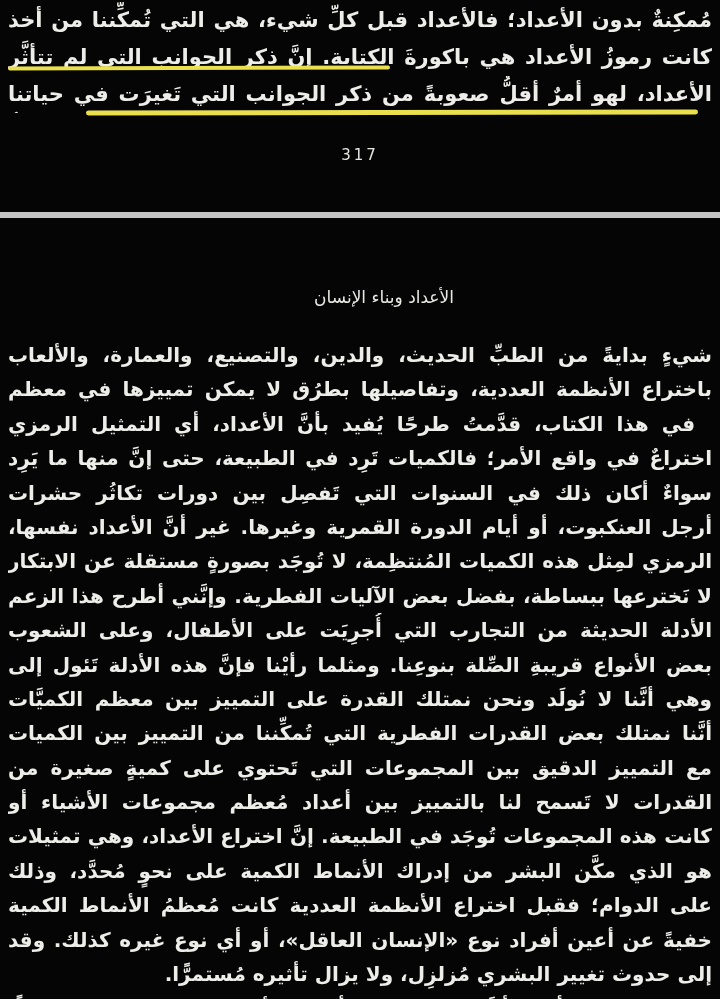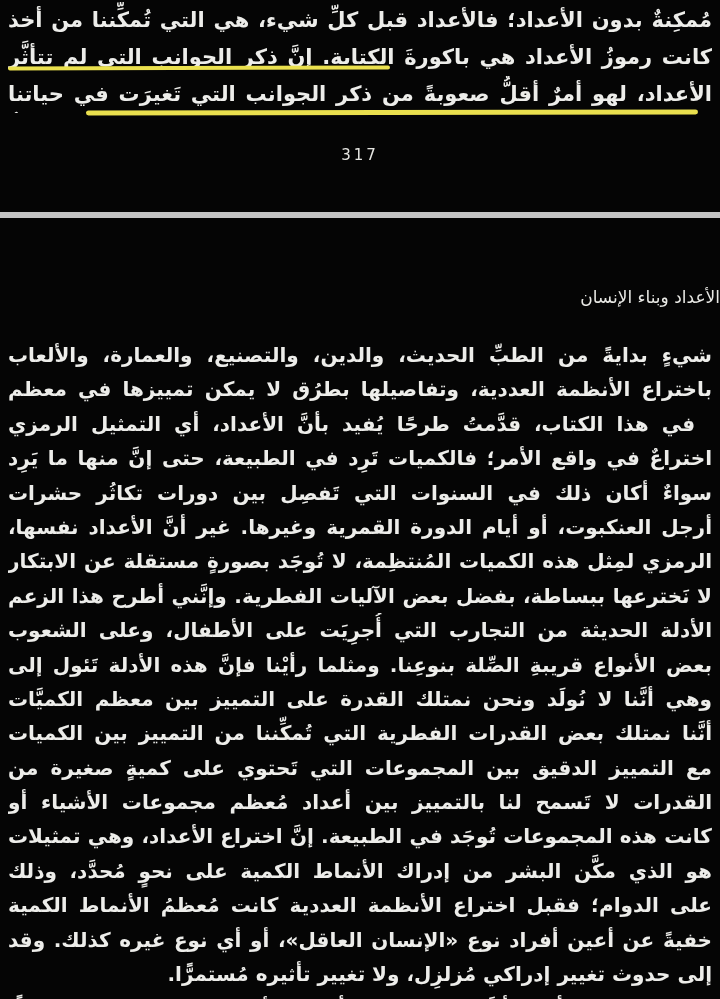--- a/index.html
+++ b/index.html
@@ -51,20 +51,21 @@
   .divider {
     margin-top: 53px;
     width: 100%;
     height: 6px;
     background: var(--divider, #c4c4c4);
   }
   
   .chapter-heading {
     margin-top: 69px;
     height: 22px;
+    text-align: center;
     font-size: 17px;
     font-weight: normal;
     color: #e9e9e5;
     padding-left: 48px;
   }
   .body-section {
     margin-top: 29px;
     padding: 0 8px;
     font-size: 20px;
     font-weight: bold;
@@ -109,17 +110,17 @@
     <div class="b-line">الأدلة الحديثة من التجارب التي أُجرِيَت على الأطفال، وعلى الشعوب اللاعددية، وعلى</div>
     <div class="b-line">بعض الأنواع قريبةِ الصِّلة بنوعِنا. ومثلما رأيْنا فإنَّ هذه الأدلة تَئول إلى نتيجةٍ واضحة،</div>
     <div class="b-line">وهي أنَّنا لا نُولَد ونحن نمتلك القدرة على التمييز بين معظم الكميَّات بدقَّة، بالرغم من</div>
     <div class="b-line">أنَّنا نمتلك بعض القدرات الفطرية التي تُمكِّننا من التمييز بين الكميات بصورة تقريبية،</div>
     <div class="b-line">مع التمييز الدقيق بين المجموعات التي تَحتوي على كميةٍ صغيرة من الأشياء. إنَّ هذه</div>
     <div class="b-line">القدرات لا تَسمح لنا بالتمييز بين أعداد مُعظم مجموعات الأشياء أو الأحداث، حتى وإن</div>
     <div class="b-line">كانت هذه المجموعات تُوجَد في الطبيعة. إنَّ اختراع الأعداد، وهي تمثيلات كمياتٍ مُحدَّدة،</div>
     <div class="b-line">هو الذي مكَّن البشر من إدراك الأنماط الكمية على نحوٍ مُحدَّد، وذلك بصورةٍ منتظمة</div>
     <div class="b-line">على الدوام؛ فقبل اختراع الأنظمة العددية كانت مُعظمُ الأنماط الكمية المُنتظمة في الطبيعة</div>
     <div class="b-line">خفيةً عن أعين أفراد نوع «الإنسان العاقل»، أو أي نوع غيره كذلك. وقد أدَّى اختراعُها</div>
-    <div class="b-line end">إلى حدوث تغيير إدراكي مُزلزِل، ولا تغيير تأثيره مُستمرًّا.</div>
+    <div class="b-line end">إلى حدوث تغيير البشري مُزلزِل، ولا يزال تأثيره مُستمرًّا.</div>
     <div class="b-line indent">وقد اقتنعتُ أيضًا أنَّ اختراع مثل أنواع الأعداد لم يكن نتاجًا فرعيًّا تلقائيًّا من</div>
   </div>
 
 </div>
 
 </body></html>

